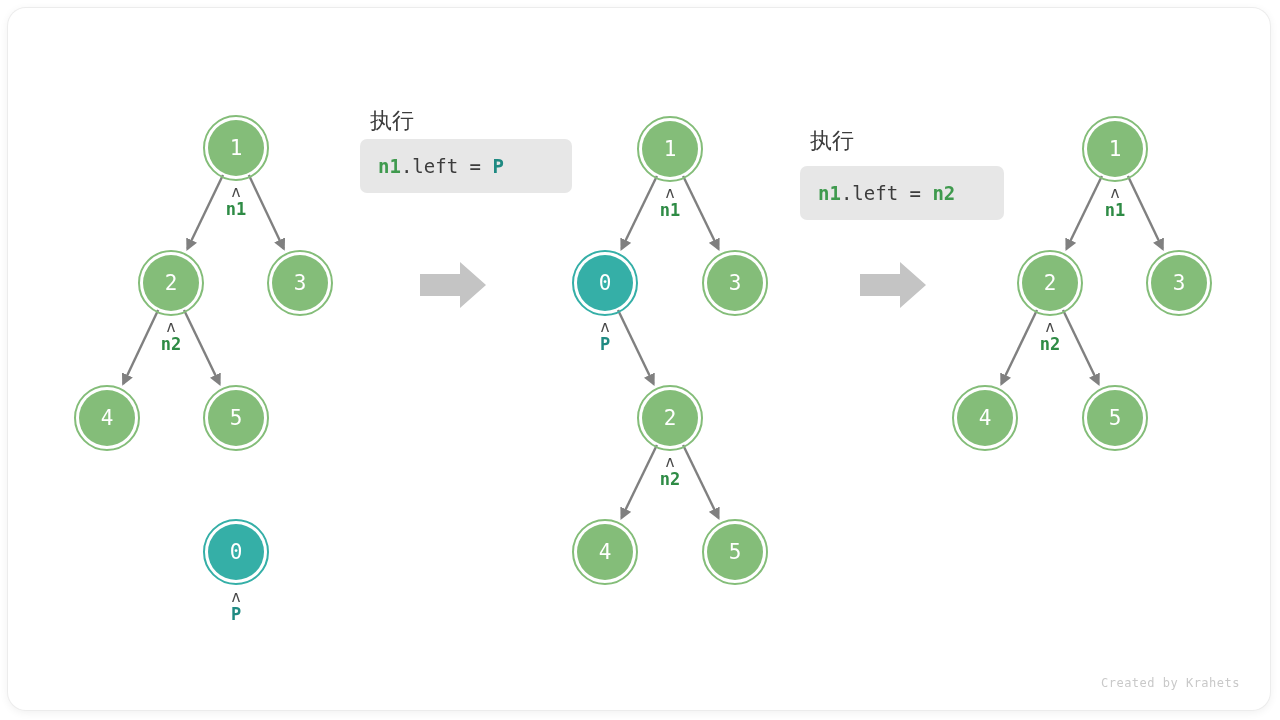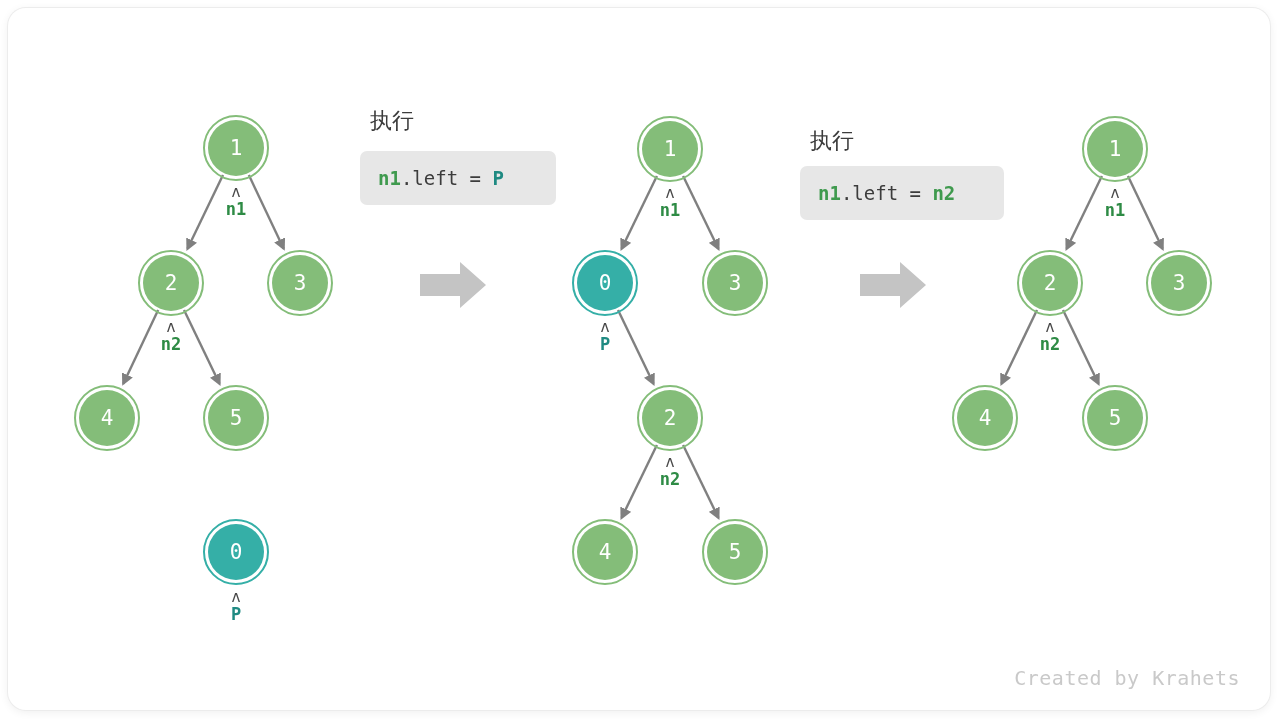--- a/index.html
+++ b/index.html
@@ -132,21 +132,21 @@
     position: absolute;
     z-index: 4;
   }
 
   
   #watermark {
     position: absolute;
     right: 30px;
     bottom: 20px;
     font-family: "DejaVu Sans Mono", "Liberation Mono", monospace;
-    font-size: 20px;
+    font-size: 12px;
     color: #c9c9c9;
     letter-spacing: 0.5px;
     z-index: 5;
   }
 </style>
 </head>
 <body>
 
 <div id="canvas">
   <div id="card">
@@ -269,21 +269,21 @@
         </div>
         <div class="ptr n" style="left: 1107px; top: 179px;">
           <span class="caret">ʌ</span>
           <span class="name">n1</span>
         </div>
         <div class="ptr n" style="left: 1042px; top: 313px;">
           <span class="caret">ʌ</span>
           <span class="name">n2</span>
         </div>
         <div class="step-label" style="left: 362px; top: 98px;">执行</div>
-        <div class="codebox" style="left: 352px; top: 143px; width: 196px;"><div><span class="g">n1</span><span class="d">.left = </span><span class="t">P</span></div></div>
+        <div class="codebox" style="left: 352px; top: 131px; width: 212px;"><div><span class="g">n1</span><span class="d">.left = </span><span class="t">P</span></div></div>
         <div class="step-label" style="left: 802px; top: 118px;">执行</div>
         <div class="codebox" style="left: 792px; top: 158px; width: 204px;"><div><span class="g">n1</span><span class="d">.left = </span><span class="g">n2</span></div></div>
         <div class="blockarrow" style="left: 412px; top: 252px;"><svg width="68" height="50" viewBox="0 0 68 50" xmlns="http://www.w3.org/2000/svg">
             <path d="M0 14 H40 V2 L66 25 L40 48 V36 H0 Z" fill="#c4c4c4"></path>
           </svg></div>
         <div class="blockarrow" style="left: 852px; top: 252px;"><svg width="68" height="50" viewBox="0 0 68 50" xmlns="http://www.w3.org/2000/svg">
             <path d="M0 14 H40 V2 L66 25 L40 48 V36 H0 Z" fill="#c4c4c4"></path>
           </svg></div>
       </div>
 

